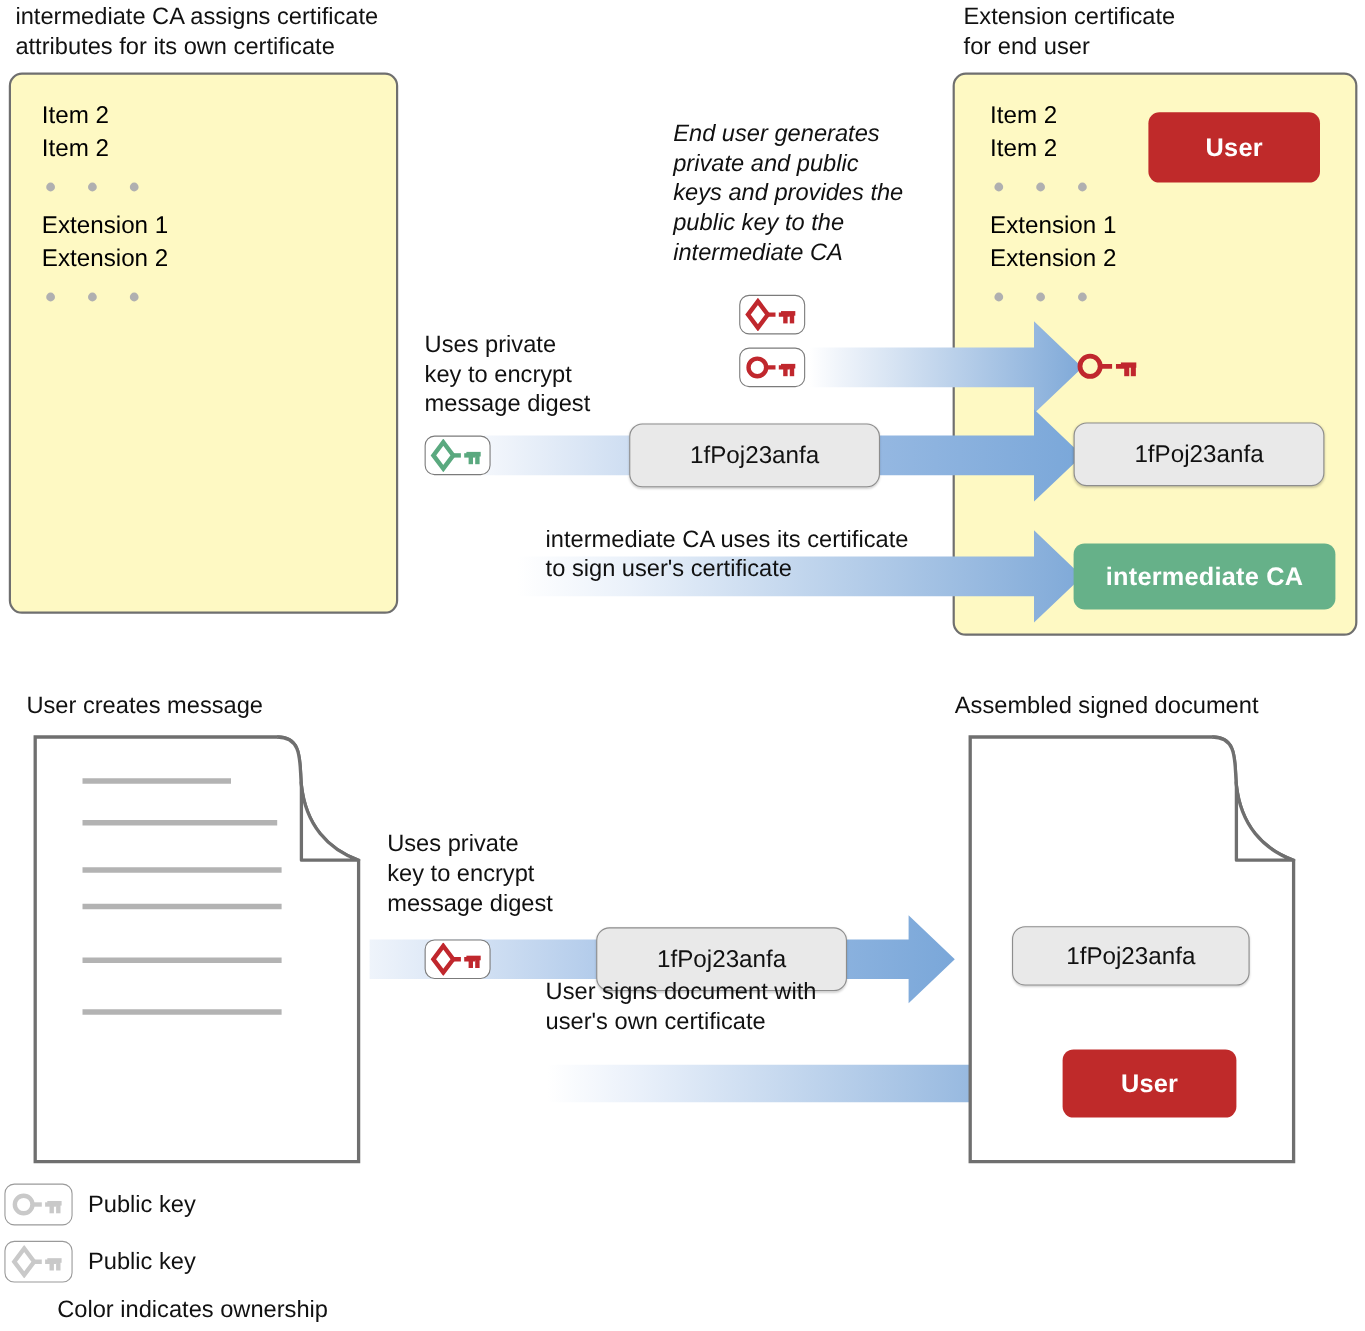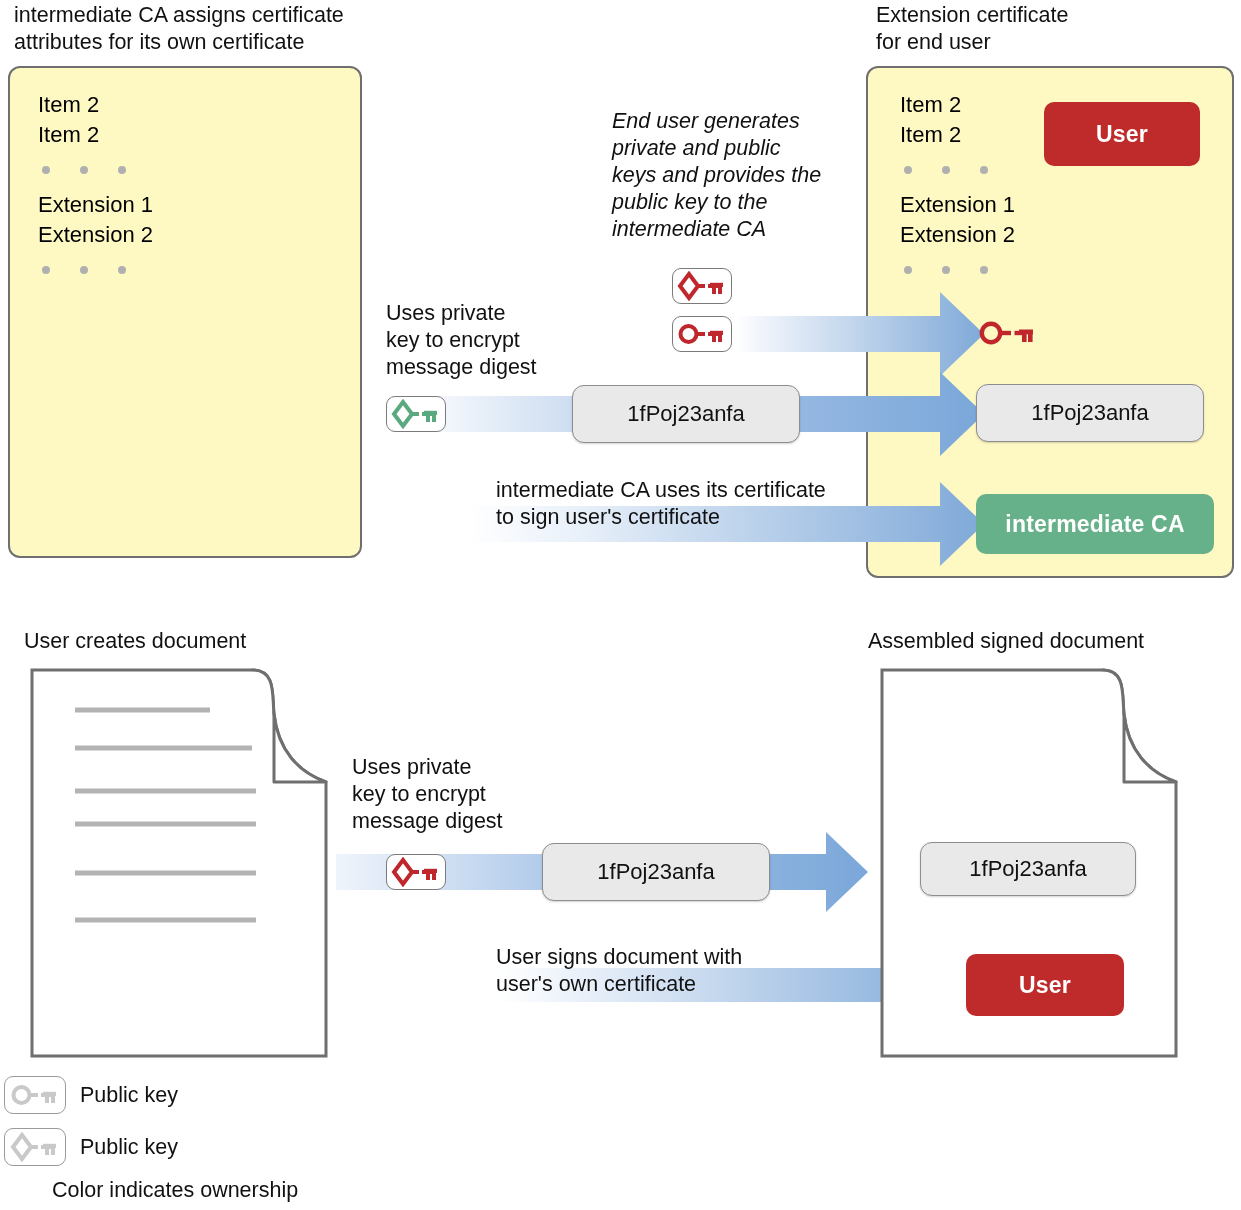--- a/index.html
+++ b/index.html
@@ -198,21 +198,21 @@
       <line x1="31" y1="15" x2="41" y2="15"></line>
     </g>
     <rect x="35" y="15" width="4" height="8" fill="#5aa97f"></rect>
     <rect x="41" y="15" width="4" height="8" fill="#5aa97f"></rect>
     <rect x="33" y="11.8" width="13" height="4.2" fill="#5aa97f"></rect>
   </svg>
 </div>
 
 <div class="abs chip" style="left:572px;top:385px;width:228px;height:58px;">1fPoj23anfa</div>
 
-<div class="abs cap" style="left:24px;top:628px;width:400px;">User creates document</div>
+<div class="abs cap" style="left:24px;top:628px;width:400px;">User creates message</div>
 
 <div class="abs cap" style="left:868px;top:628px;width:400px;">Assembled signed document</div>
 
 <svg class="abs docpage" style="left:30px;top:668px;" width="300" height="390" viewBox="0 0 300 390">
   <path d="M2,2 L222,2 C246,2 242,26 244,46 C248,82 268,104 296,114 L296,388 L2,388 Z" fill="#ffffff" stroke="#6f6f6f" stroke-width="3"></path>
   <path d="M222,2 C246,2 242,26 244,46 C248,82 268,104 296,114 L244,114 L244,46" fill="#ffffff" stroke="#6f6f6f" stroke-width="3" stroke-linejoin="round"></path>
   <g stroke="#b3b3b3" stroke-width="5">
     <line x1="45" y1="42" x2="180" y2="42"></line>
     <line x1="45" y1="80" x2="222" y2="80"></line>
     <line x1="45" y1="123" x2="226" y2="123"></line>
@@ -255,21 +255,21 @@
       <line x1="31" y1="15" x2="41" y2="15"></line>
     </g>
     <rect x="35" y="15" width="4" height="8" fill="#c0272d"></rect>
     <rect x="41" y="15" width="4" height="8" fill="#c0272d"></rect>
     <rect x="33" y="11.8" width="13" height="4.2" fill="#c0272d"></rect>
   </svg>
 </div>
 
 <div class="abs chip" style="left:542px;top:843px;width:228px;height:58px;">1fPoj23anfa</div>
 
-<div class="abs body-txt" style="left:496px;top:944px;width:420px;">User signs document with
+<div class="abs body-txt" style="left:496px;top:888px;width:420px;">User signs document with
 user's own certificate</div>
 
 <svg class="abs docpage" style="left:880px;top:668px;" width="300" height="390" viewBox="0 0 300 390">
   <path d="M2,2 L222,2 C246,2 242,26 244,46 C248,82 268,104 296,114 L296,388 L2,388 Z" fill="#ffffff" stroke="#6f6f6f" stroke-width="3"></path>
   <path d="M222,2 C246,2 242,26 244,46 C248,82 268,104 296,114 L244,114 L244,46" fill="#ffffff" stroke="#6f6f6f" stroke-width="3" stroke-linejoin="round"></path>
 </svg>
 
 <div class="abs chip" style="left:920px;top:842px;width:216px;height:54px;">1fPoj23anfa</div>
 
 <div class="abs badge badge-user" style="left:966px;top:954px;width:158px;height:62px;">User</div>

